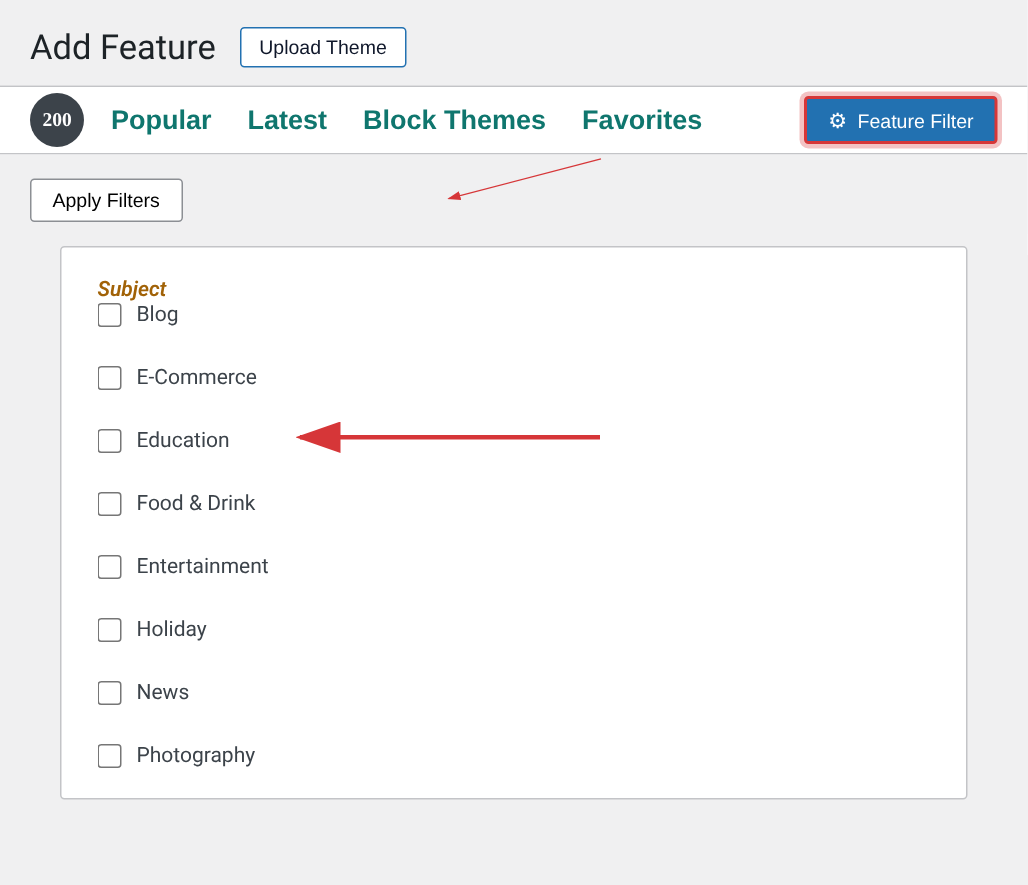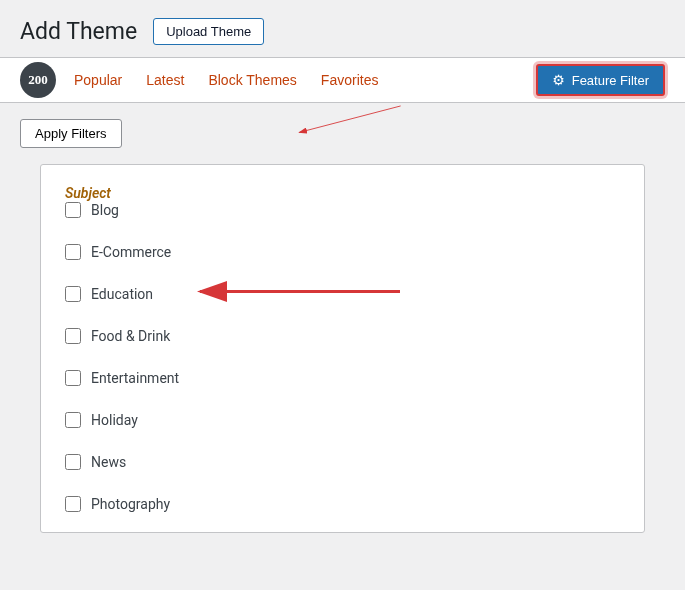--- a/index.html
+++ b/index.html
@@ -64,27 +64,28 @@
       font-family: Liberation Serif, serif;
     }
     .nav-tabs {
       display: flex;
       align-items: center;
       gap: 4px;
       flex: 1;
     }
     .nav-tab {
       padding: 6px 10px;
-      color: #c2410c;
-      cursor: pointer;
-      font-size: 14px;
+      color: #0f766e;
+      cursor: pointer;
+      font-size: 18px;
       text-decoration: none;
       background: none;
       border: none;
       white-space: nowrap;
+      font-weight: bold;
     }
     .feature-filter-btn {
       background: #2271b1;
       color: #fff;
       border: 2px solid #d63638;
       border-radius: 3px;
       padding: 6px 14px;
       cursor: pointer;
       font-size: 13px;
       display: flex;
@@ -160,21 +161,21 @@
       color: #3c434a;
       cursor: pointer;
     }
   </style>
 </head>
 <body>
 
 <div class="page-wrapper">
 
   <div class="page-header">
-    <h1 class="page-title">Add Theme</h1>
+    <h1 class="page-title">Add Feature</h1>
     <button class="upload-theme-btn">Upload Theme</button>
   </div>
 
   <div class="nav-bar">
     <div class="count-badge">200</div>
     <div class="nav-tabs">
       <button class="nav-tab">Popular</button>
       <button class="nav-tab">Latest</button>
       <button class="nav-tab">Block Themes</button>
       <button class="nav-tab">Favorites</button>

